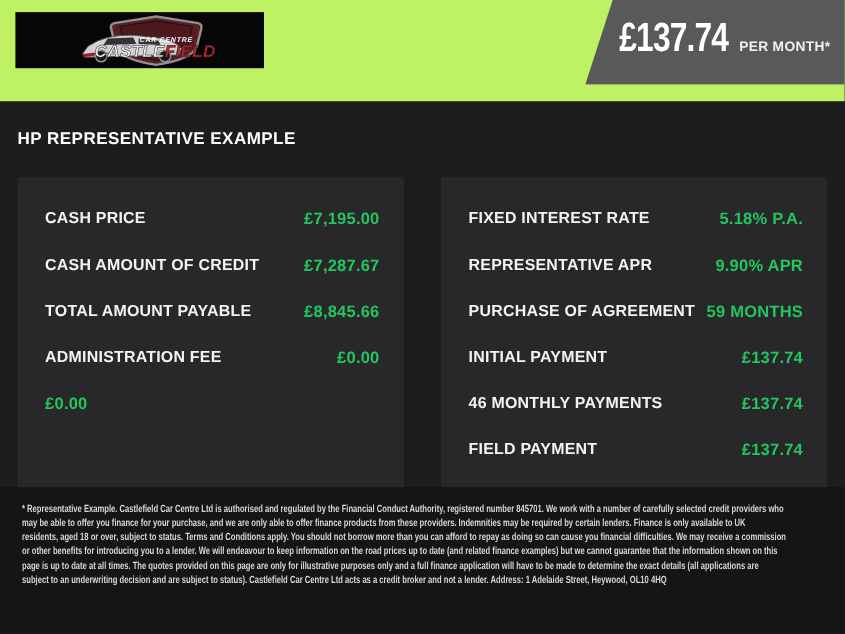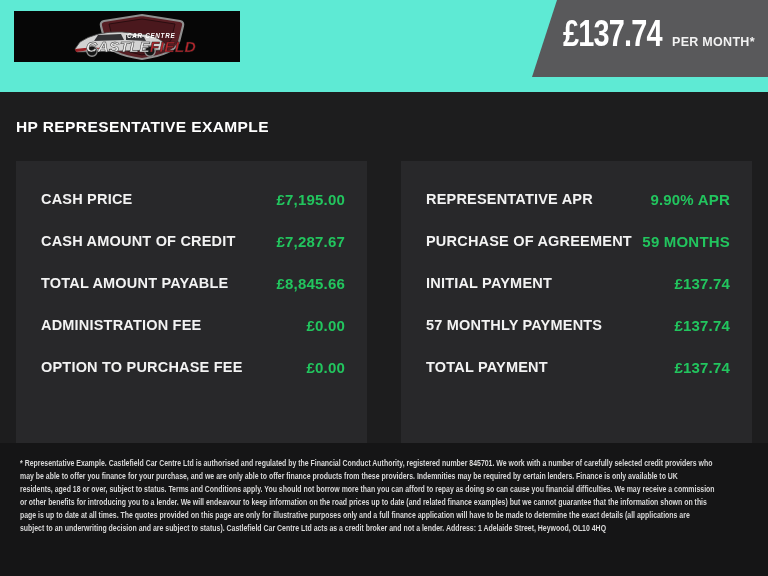--- a/index.html
+++ b/index.html
@@ -5,21 +5,21 @@
   * { margin:0; padding:0; box-sizing:border-box; }
   html,body { width:768px; height:576px; }
   body {
     font-family:"Liberation Sans", sans-serif;
     background:#1d1d1e;
     overflow:hidden;
   }
   .page { position:relative; width:768px; height:576px; background:#1d1d1e; }
 
   
-  .header { position:relative; width:768px; height:92px; background:#5eead4; }
+  .header { position:relative; width:768px; height:92px; background:#bef264; }
   .logo-box {
     position:absolute; left:14px; top:11px; width:226px; height:51px;
     background:#060606; display:flex; align-items:center; justify-content:center;
   }
   .price-banner {
     position:absolute; top:0; right:0; width:248px; height:77px;
     background:#59595b;
     clip-path:polygon(37px 0, 248px 0, 248px 77px, 12px 77px);
   }
   .price-amount {
@@ -112,44 +112,47 @@
       </div>
       <div class="finance-row">
         <span class="row-label">TOTAL AMOUNT PAYABLE</span>
         <span class="row-value">£8,845.66</span>
       </div>
       <div class="finance-row">
         <span class="row-label">ADMINISTRATION FEE</span>
         <span class="row-value">£0.00</span>
       </div>
       <div class="finance-row">
-        <span class="row-label">OPTION TO PURCHASE FEE</span>
         <span class="row-value">£0.00</span>
       </div>
     </div>
 
     <div class="panel">
+      <div class="finance-row">
+        <span class="row-label">FIXED INTEREST RATE</span>
+        <span class="row-value">5.18% P.A.</span>
+      </div>
       <div class="finance-row">
         <span class="row-label">REPRESENTATIVE APR</span>
         <span class="row-value">9.90% APR</span>
       </div>
       <div class="finance-row">
         <span class="row-label">PURCHASE OF AGREEMENT</span>
         <span class="row-value">59 MONTHS</span>
       </div>
       <div class="finance-row">
         <span class="row-label">INITIAL PAYMENT</span>
         <span class="row-value">£137.74</span>
       </div>
       <div class="finance-row">
-        <span class="row-label">57 MONTHLY PAYMENTS</span>
+        <span class="row-label">46 MONTHLY PAYMENTS</span>
         <span class="row-value">£137.74</span>
       </div>
       <div class="finance-row">
-        <span class="row-label">TOTAL PAYMENT</span>
+        <span class="row-label">FIELD PAYMENT</span>
         <span class="row-value">£137.74</span>
       </div>
     </div>
   </div>
 
   <div class="footer">
     <div class="footer-lines">
       <div class="footer-line">* Representative Example. Castlefield Car Centre Ltd is authorised and regulated by the Financial Conduct Authority, registered number 845701. We work with a number of carefully selected credit providers who</div>
       <div class="footer-line">may be able to offer you finance for your purchase, and we are only able to offer finance products from these providers. Indemnities may be required by certain lenders. Finance is only available to UK</div>
       <div class="footer-line">residents, aged 18 or over, subject to status. Terms and Conditions apply. You should not borrow more than you can afford to repay as doing so can cause you financial difficulties. We may receive a commission</div>

